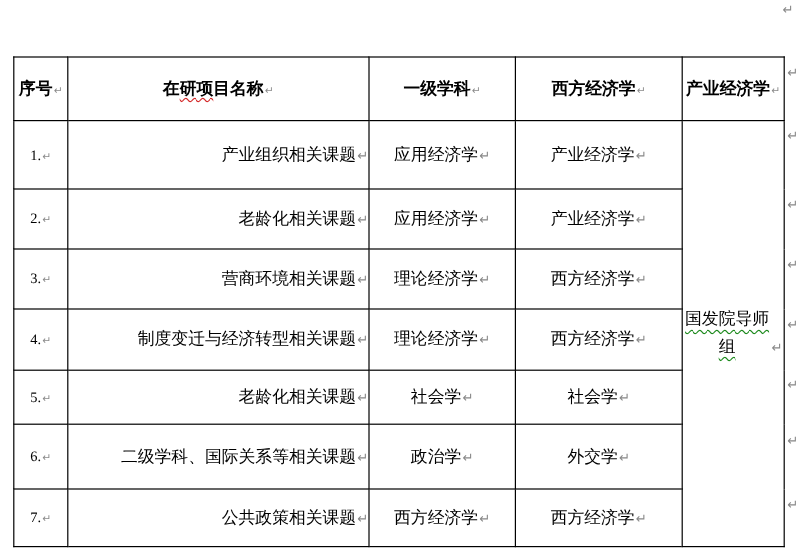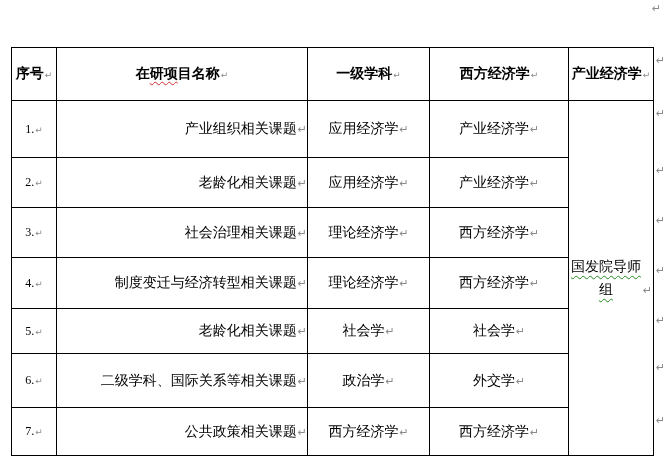--- a/index.html
+++ b/index.html
@@ -123,21 +123,21 @@
       <td rowspan="7"><span class="supervisor-wrap sp-green">国发院导师组</span><span class="pmark">↵</span></td>
     </tr>
     <tr class="r2">
       <td class="num-cell"><span>2.</span><span class="pmark pmark-tiny">↵</span></td>
       <td class="name-cell"><span>老龄化相关课题</span><span class="pmark">↵</span></td>
       <td><span>应用经济学</span><span class="pmark">↵</span></td>
       <td><span>产业经济学</span><span class="pmark">↵</span></td>
     </tr>
     <tr class="r3">
       <td class="num-cell"><span>3.</span><span class="pmark pmark-tiny">↵</span></td>
-      <td class="name-cell"><span>社会治理相关课题</span><span class="pmark">↵</span></td>
+      <td class="name-cell"><span>营商环境相关课题</span><span class="pmark">↵</span></td>
       <td><span>理论经济学</span><span class="pmark">↵</span></td>
       <td><span>西方经济学</span><span class="pmark">↵</span></td>
     </tr>
     <tr class="r4">
       <td class="num-cell"><span>4.</span><span class="pmark pmark-tiny">↵</span></td>
       <td class="name-cell"><span>制度变迁与经济转型相关课题</span><span class="pmark">↵</span></td>
       <td><span>理论经济学</span><span class="pmark">↵</span></td>
       <td><span>西方经济学</span><span class="pmark">↵</span></td>
     </tr>
     <tr class="r5">

